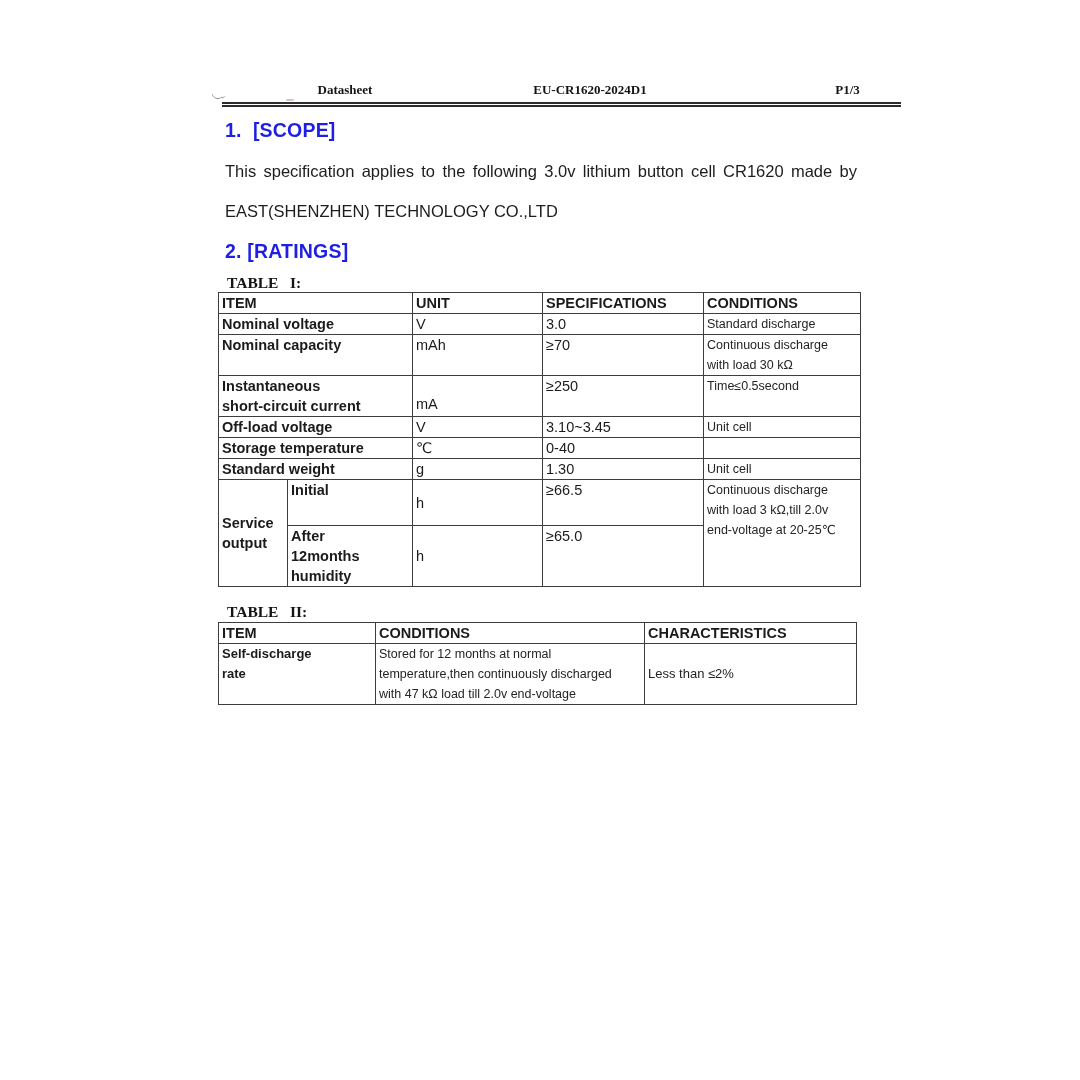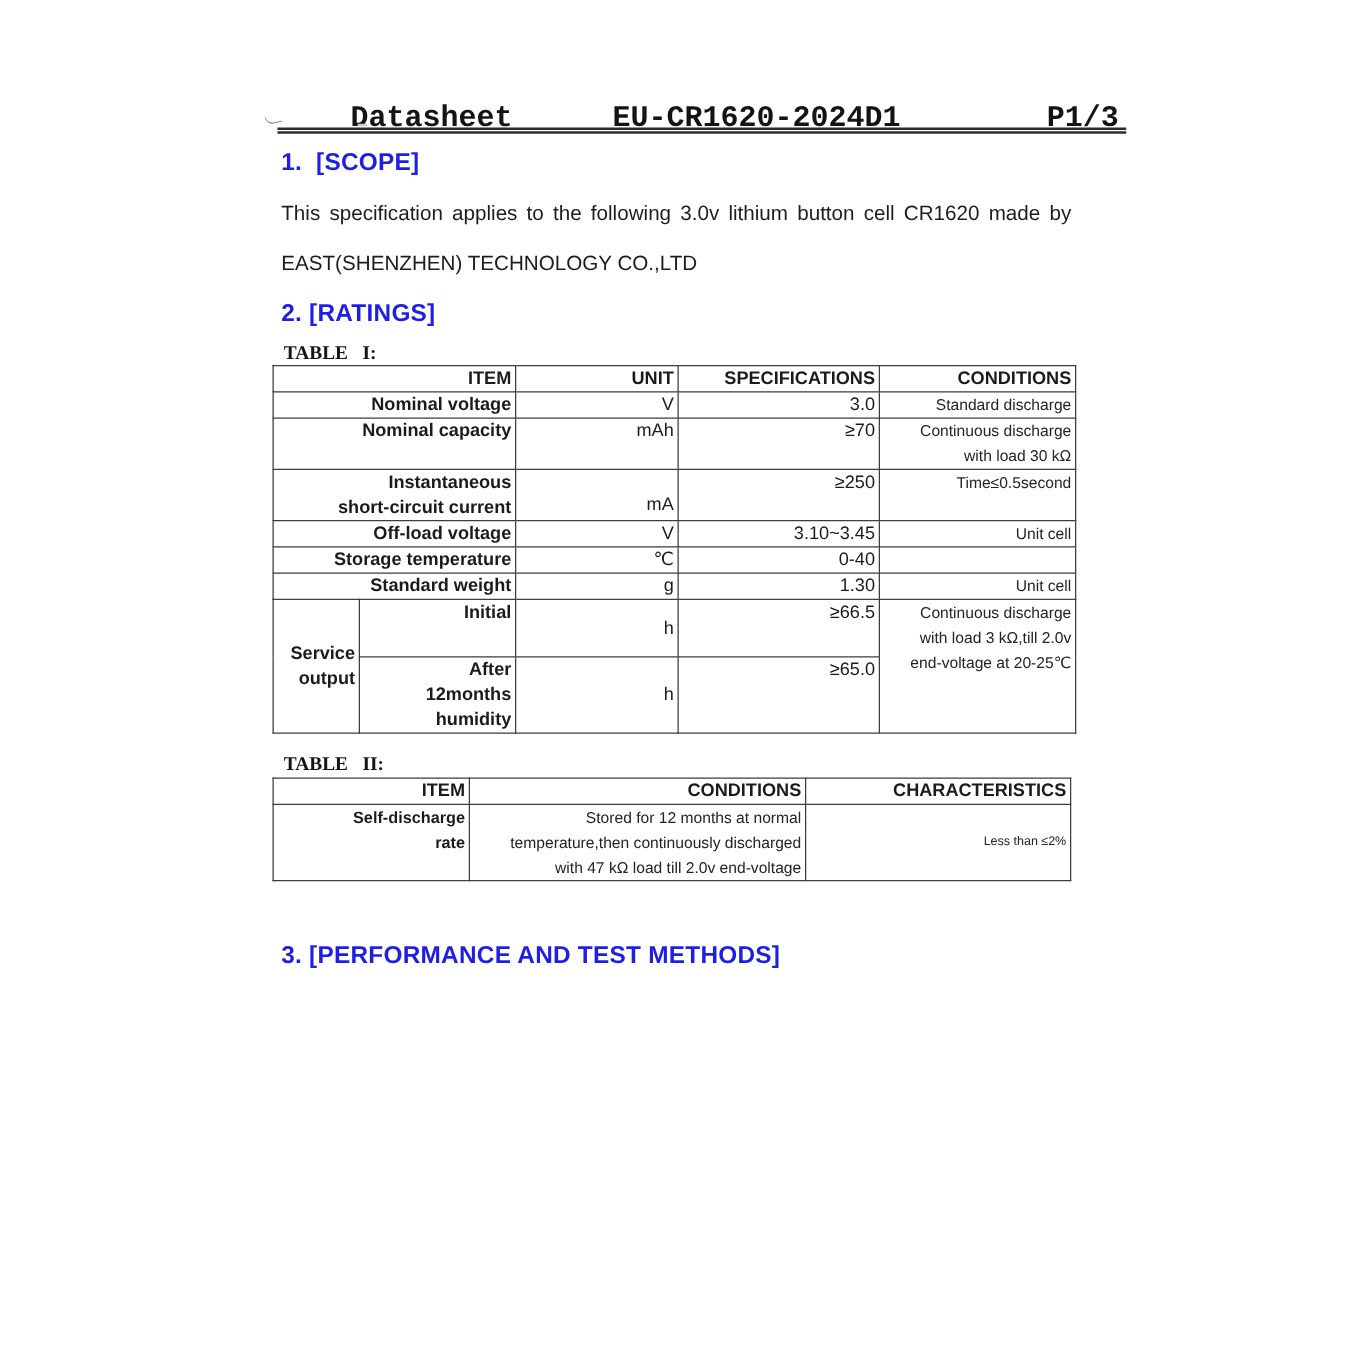--- a/index.html
+++ b/index.html
@@ -10,25 +10,25 @@
     height: 1080px;
     background: #ffffff;
     font-family: "Liberation Sans", "DejaVu Sans", sans-serif;
     color: #1b1b1b;
     overflow: hidden;
   }
   .abs { position: absolute; }
 
   
   .doc-header-text {
-    font-family: Liberation Mono, monospace;
+    font-family: Liberation Serif, serif;
     font-weight: bold;
-    font-size: 24px;
+    font-size: 13px;
     color: #141414;
-    text-align: right;
+    text-align: center;
     white-space: pre;
   }
   .header-rule {
     left: 222px; top: 102px; width: 679px; height: 5px;
     border-top: 2.5px solid #2c2c2c;
     border-bottom: 2px solid #2c2c2c;
   }
   .curl-mark {
     left: 212px; top: 92px; width: 13px; height: 7px;
     border-bottom: 1.5px solid #8a8a8a;
@@ -68,21 +68,21 @@
   }
 
   
   table {
     border-collapse: collapse;
     table-layout: fixed;
     background: #ffffff;
   }
   td {
     border: 1.5px solid #3d3d3d;
-    text-align: right;
+    text-align: left;
     vertical-align: middle;
     font-size: 14.5px;
     line-height: 20px;
     color: #1b1b1b;
     padding: 0 3px;
     white-space: pre-line;
     overflow: hidden;
   }
   td.th   { font-weight: bold; font-size: 14.5px; }
   td.item { font-weight: bold; }
@@ -195,20 +195,19 @@
       <td class="th">ITEM</td>
       <td class="th">CONDITIONS</td>
       <td class="th">CHARACTERISTICS</td>
     </tr>
     <tr style="height:60px">
       <td class="item vtop" style="font-size:13px;">Self-discharge
 rate</td>
       <td class="cond">Stored for 12 months at normal
 temperature,then continuously discharged
 with 47 kΩ load till 2.0v end-voltage</td>
-      <td class="cond" style="font-size:10px;">Less than ≤2%</td>
+      <td class="cond" style="font-size:13px;">Less than ≤2%</td>
     </tr>
   </tbody>
     </table>
 
-  <div class="abs sec-heading" style="left:225px; top:753px; color:#1e1ee4;">3. [PERFORMANCE AND TEST METHODS]</div>
 
 </div>
 
 </body></html>

